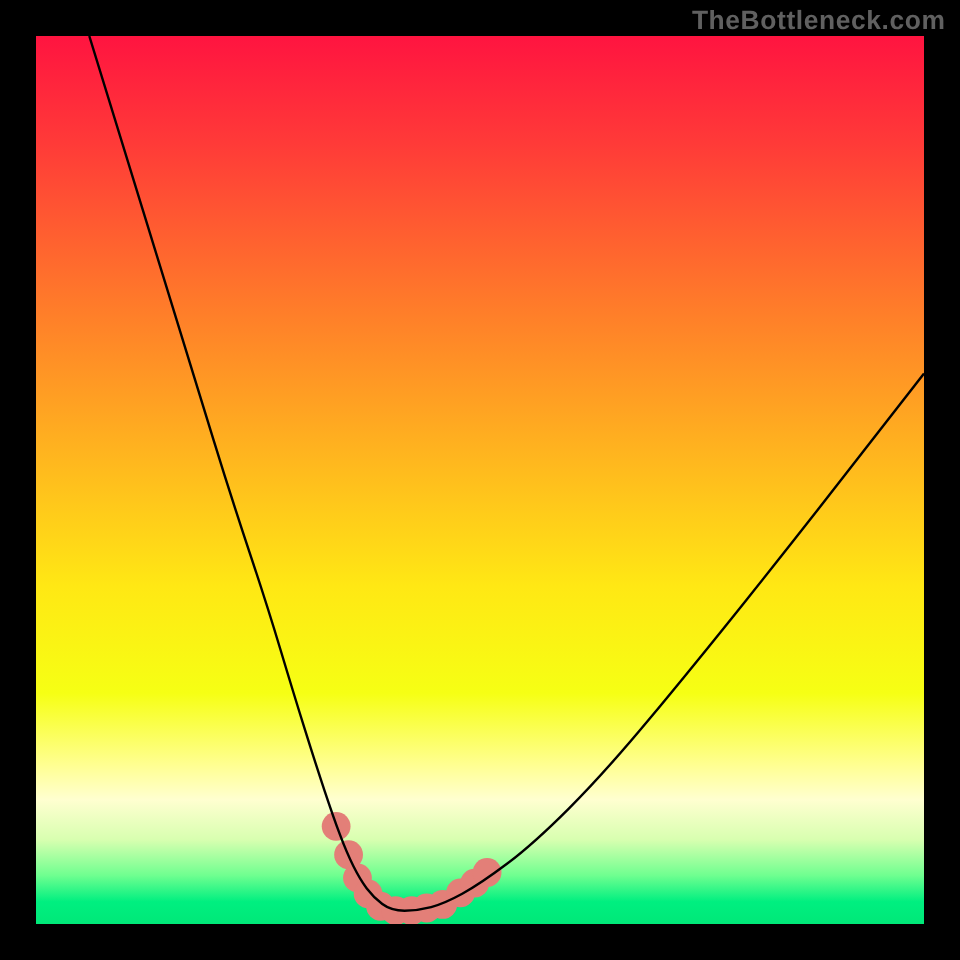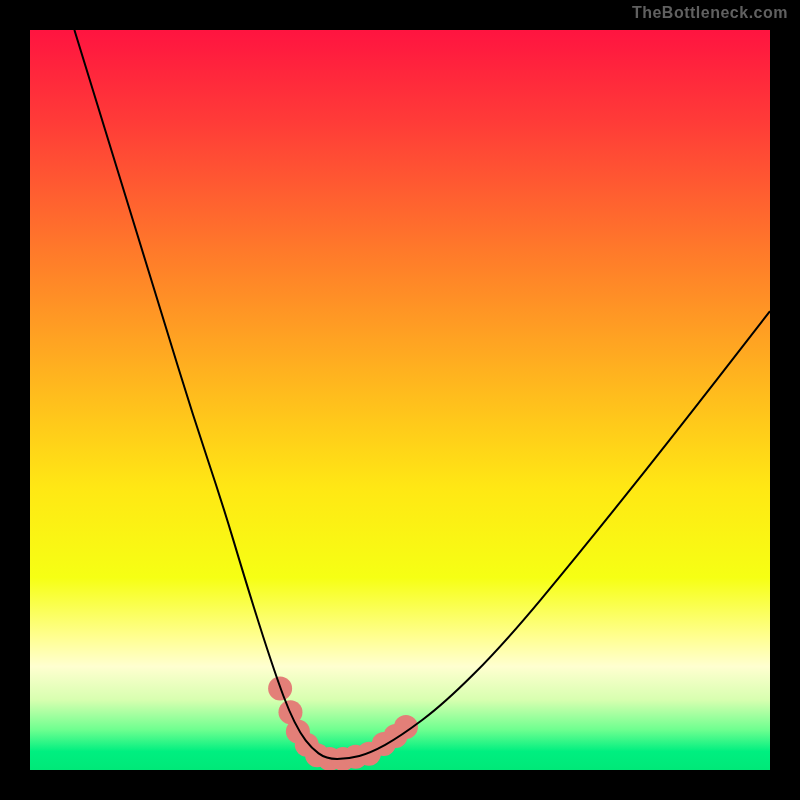--- a/index.html
+++ b/index.html
@@ -15,21 +15,21 @@
     position: absolute;
     left: 0; top: 0;
     width: 800px; height: 800px;
     background: #000;
   }
   .watermark {
     position: absolute;
     top: 4px;
     right: 12px;
     color: #606060;
-    font-size: 16px;
+    font-size: 22px;
     font-weight: 600;
     letter-spacing: 0.5px;
     z-index: 20;
   }
   svg {
     position: absolute;
     left: 0; top: 0;
   }
 </style>
 </head>

